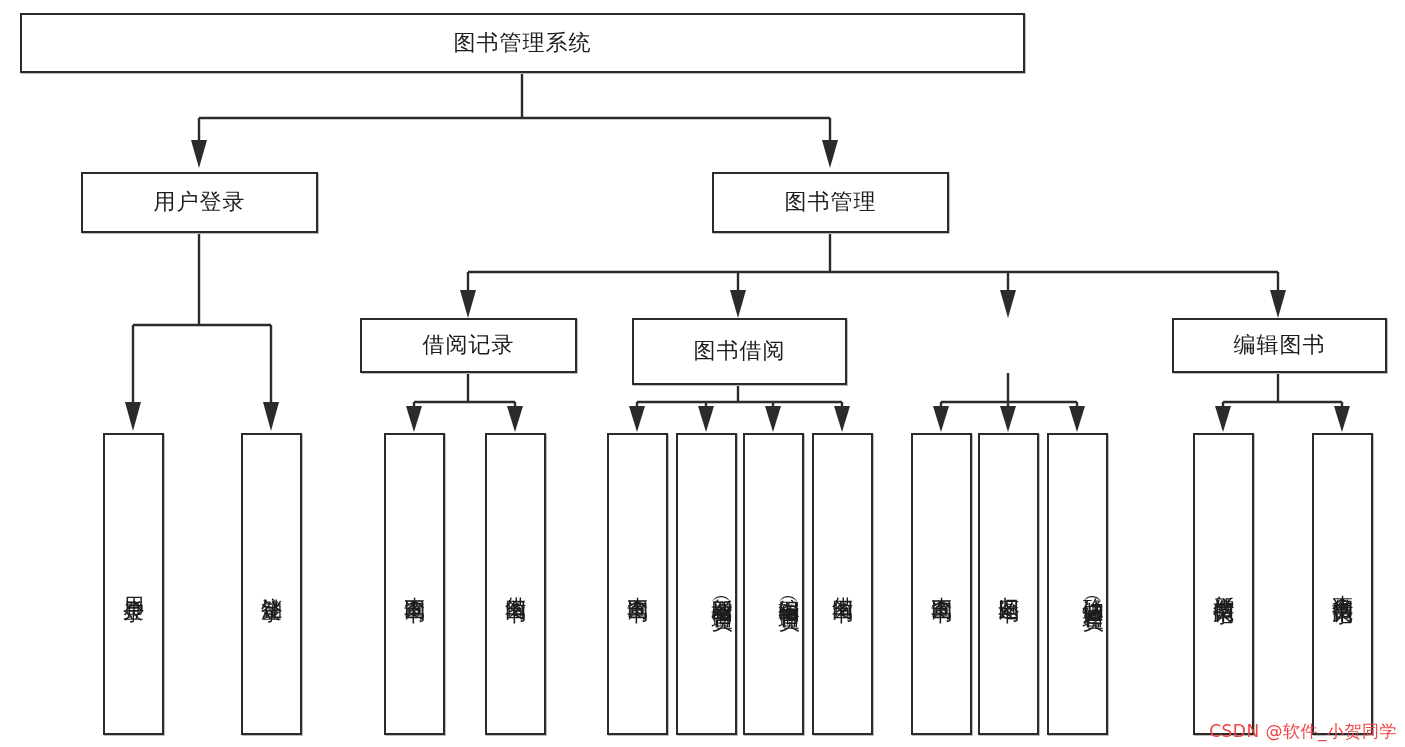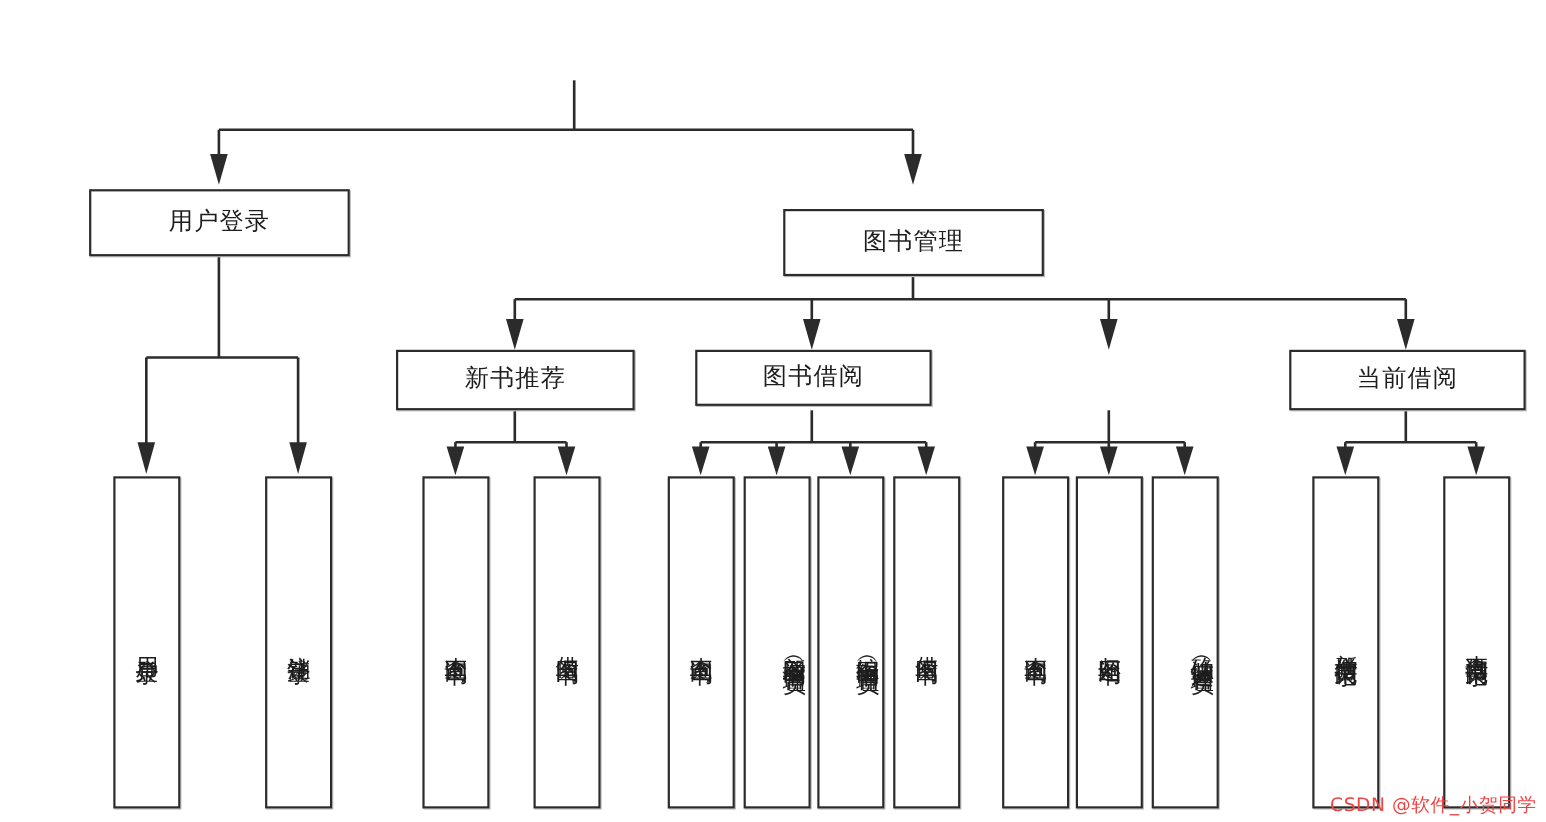--- a/index.html
+++ b/index.html
@@ -148,40 +148,43 @@
     <polygon class="conn-arrow" points="1069,406 1085,406 1077,432"></polygon>
 
     <path class="conn-line" d="M 1278 373 L 1278 402"></path>
     <path class="conn-line" d="M 1223 402 L 1342 402"></path>
     <path class="conn-line" d="M 1223 402 L 1223 410"></path>
     <path class="conn-line" d="M 1342 402 L 1342 410"></path>
     <polygon class="conn-arrow" points="1215,406 1231,406 1223,432"></polygon>
     <polygon class="conn-arrow" points="1334,406 1350,406 1342,432"></polygon>
   </svg>
 
+  <div class="node-box" style="left:20px; top:13px; width:1005px; height:60px;">
+    <div class="node-label-h">图书管理系统</div>
+  </div>
 
   <div class="node-box" style="left:81px; top:172px; width:237px; height:61px;">
     <div class="node-label-h">用户登录</div>
   </div>
 
-  <div class="node-box" style="left:712px; top:172px; width:237px; height:61px;margin-top:18px;">
+  <div class="node-box" style="left:712px; top:172px; width:237px; height:61px;">
     <div class="node-label-h">图书管理</div>
   </div>
 
   <div class="node-box" style="left:360px; top:318px; width:217px; height:55px;">
-    <div class="node-label-h">新书推荐</div>
-  </div>
-
-  <div class="node-box" style="left:632px; top:318px; width:215px; height:51px;">
+    <div class="node-label-h">借阅记录</div>
+  </div>
+
+  <div class="node-box" style="left:632px; top:318px; width:215px; height:67px;">
     <div class="node-label-h">图书借阅</div>
   </div>
 
 
   <div class="node-box" style="left:1172px; top:318px; width:215px; height:55px;">
-    <div class="node-label-h">当前借阅</div>
+    <div class="node-label-h">编辑图书</div>
   </div>
 
   <div class="node-box" style="left:103px; top:433px; width:61px; height:302px;">
     <div class="node-label-v center-text">用户登录</div>
   </div>
 
   <div class="node-box" style="left:241px; top:433px; width:61px; height:302px;">
     <div class="node-label-v center-text">注销登录</div>
   </div>
 

